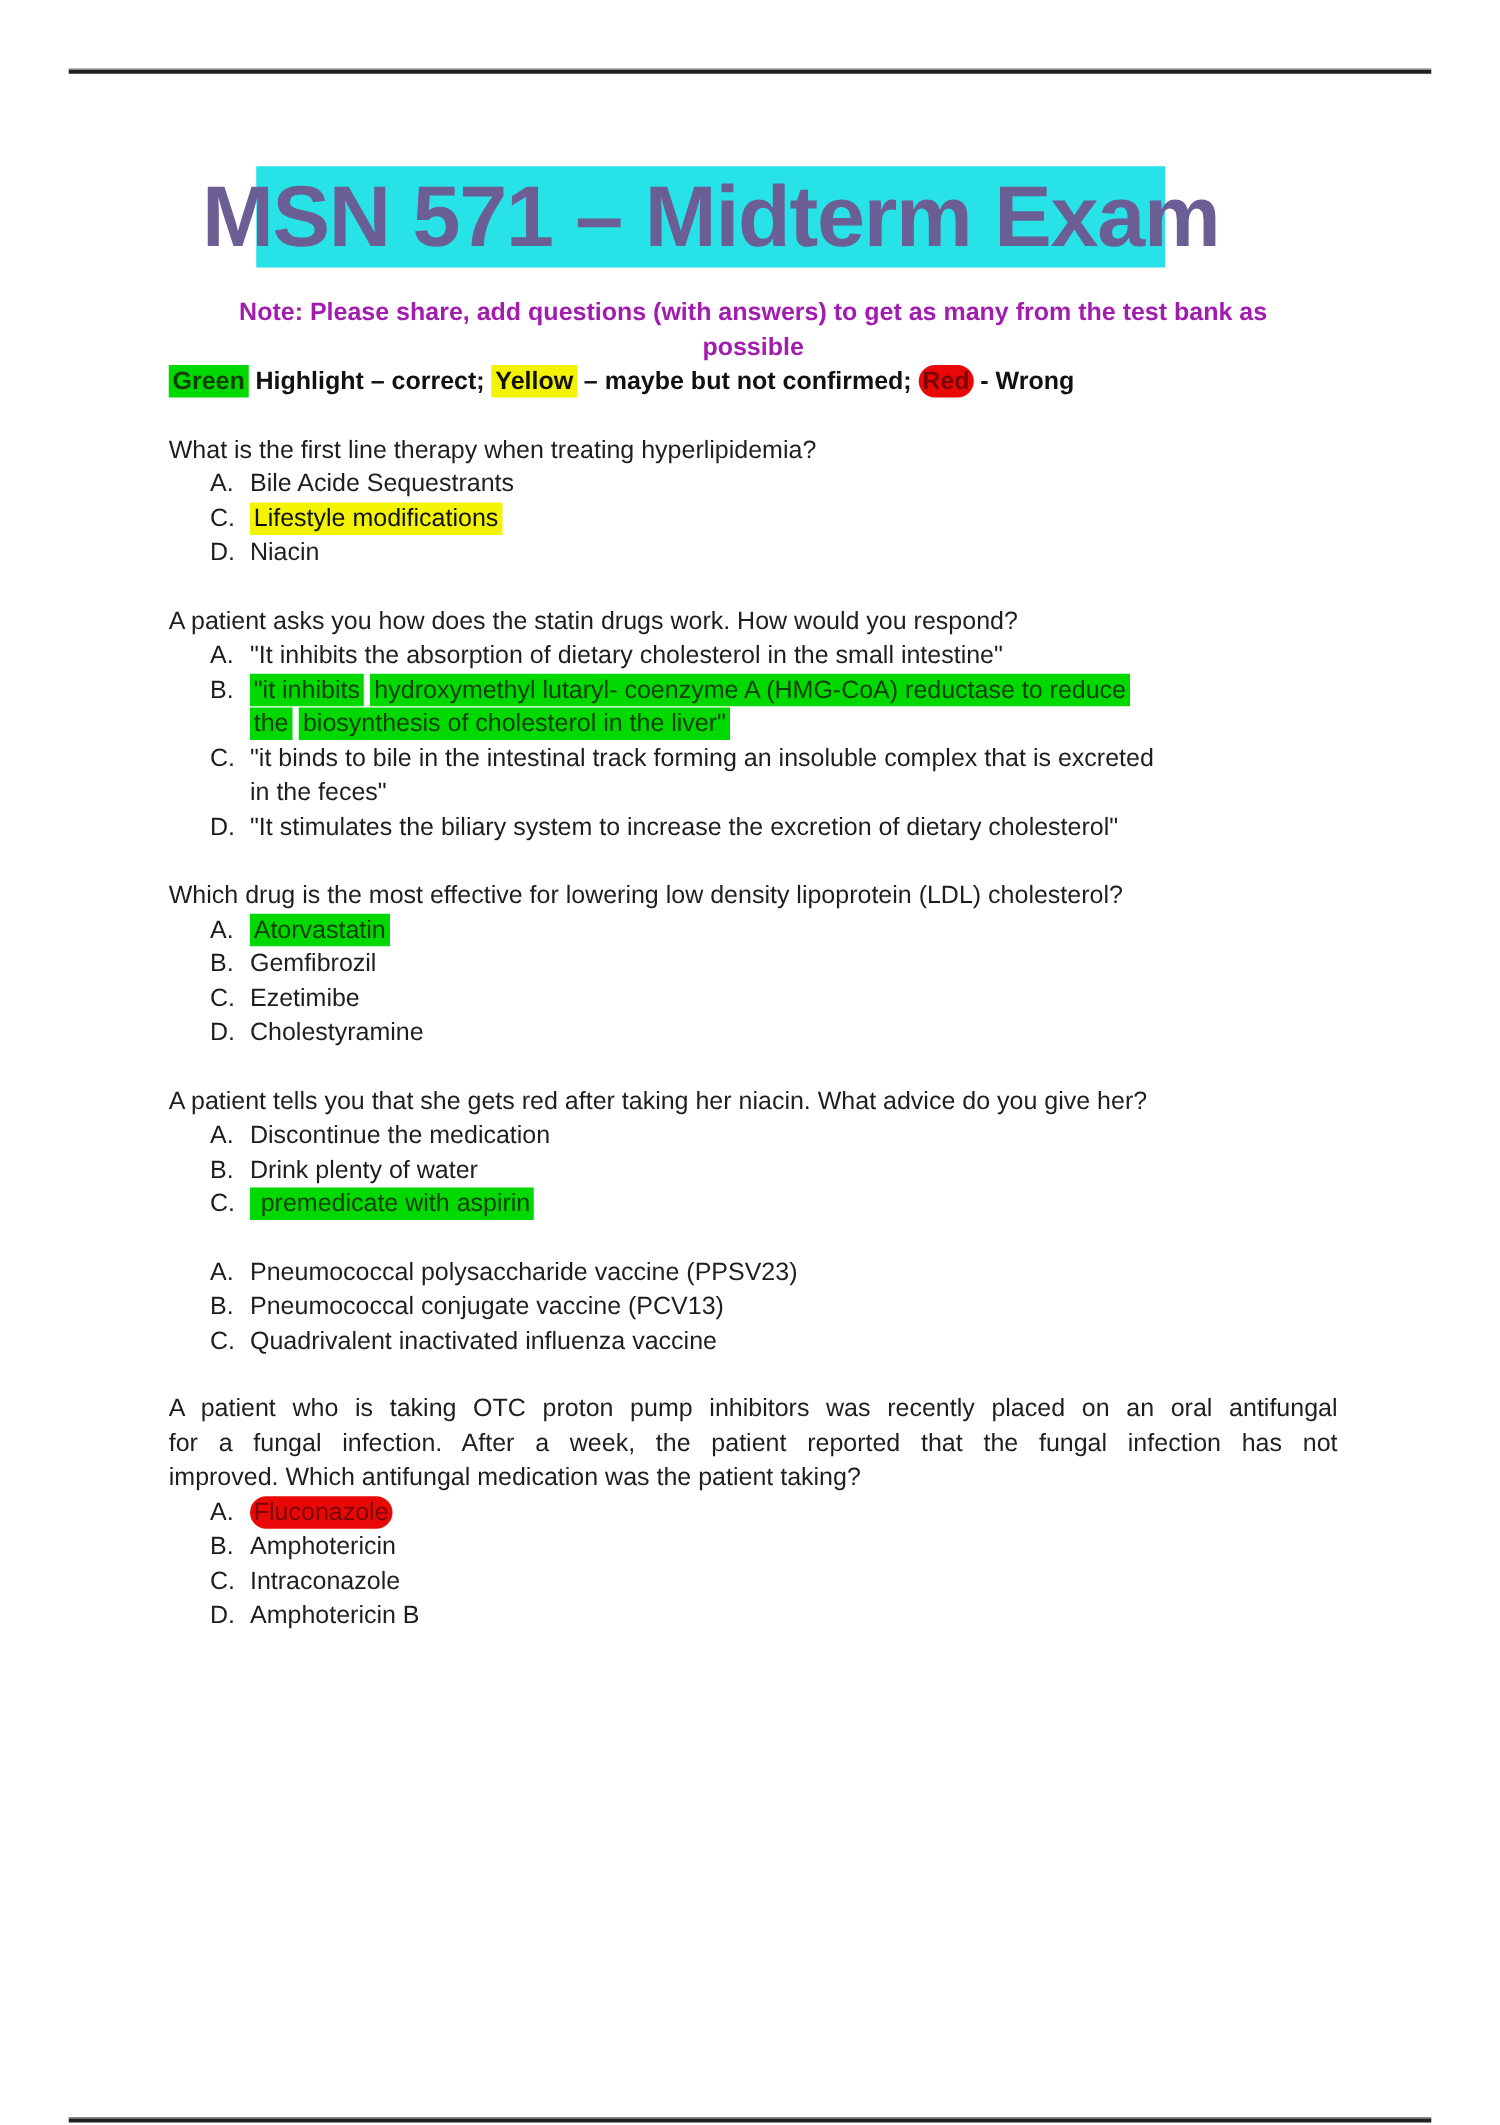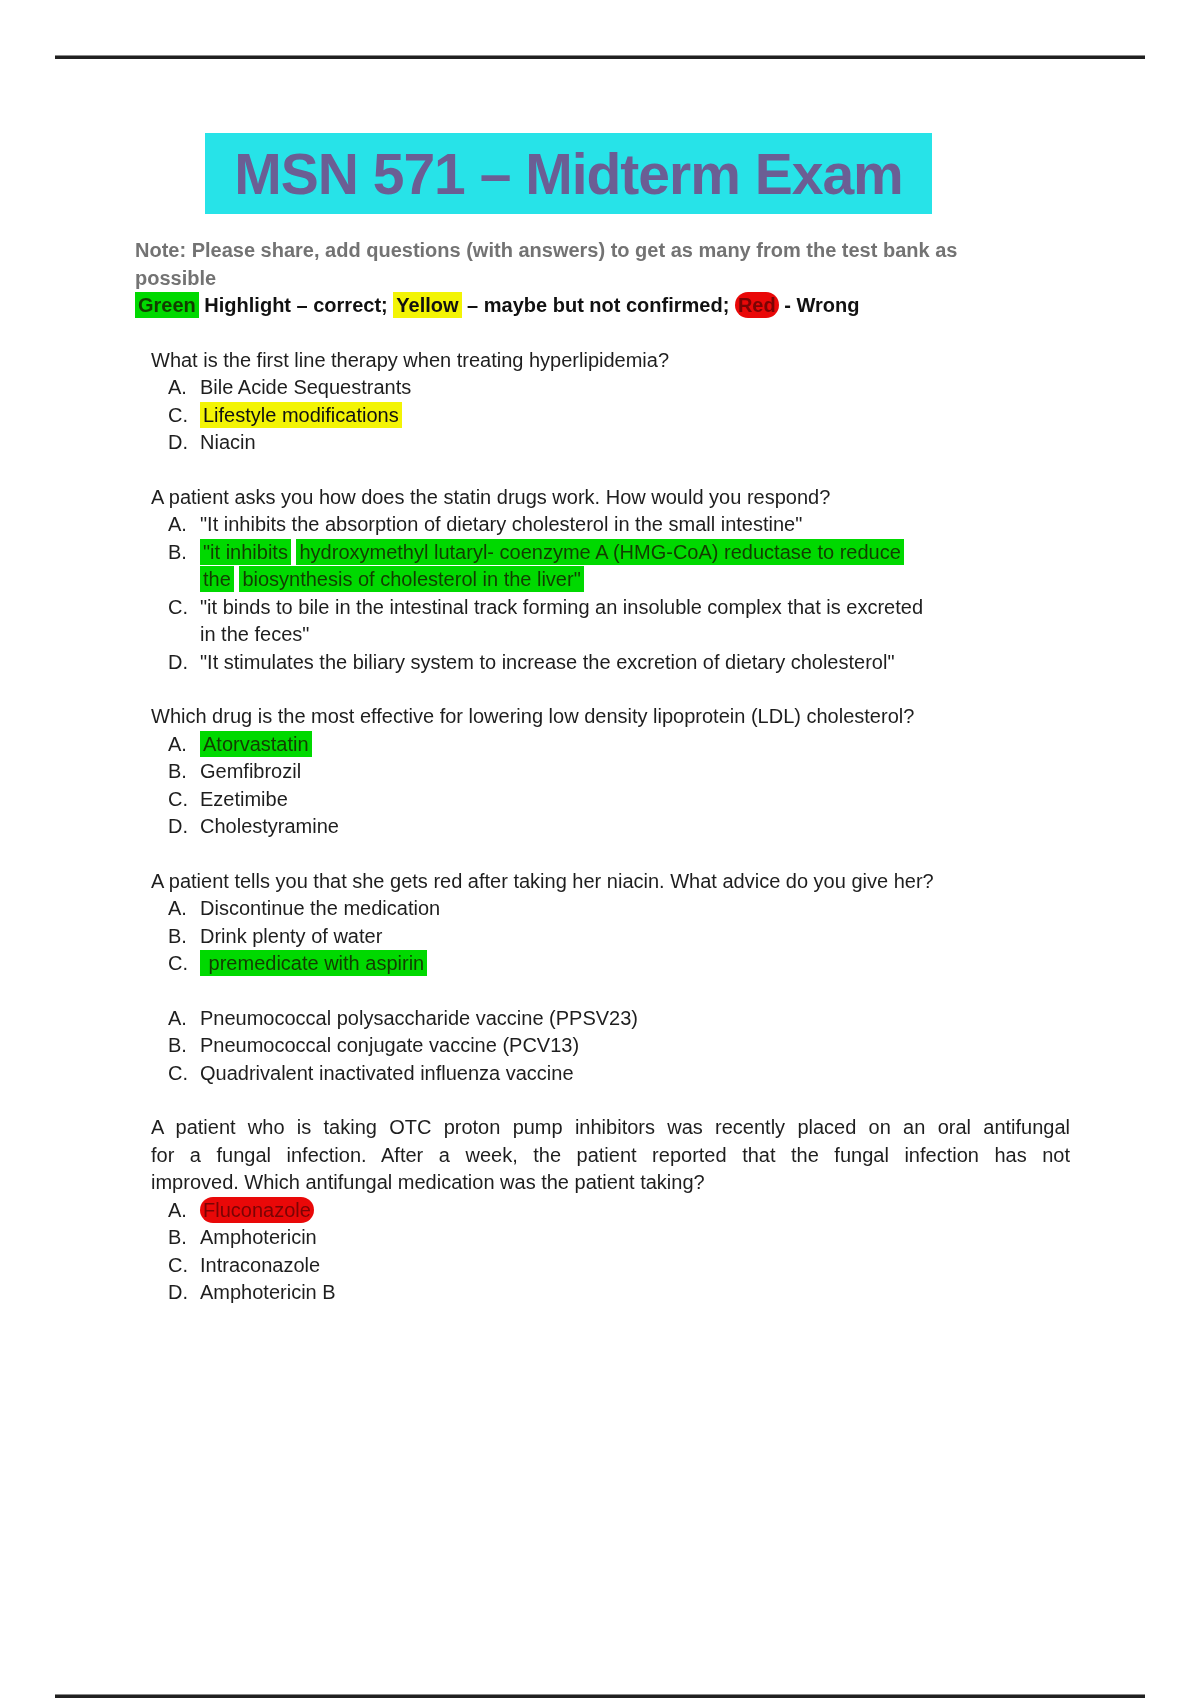--- a/index.html
+++ b/index.html
@@ -17,32 +17,32 @@
   }
   #top-rule{top:55px;}
   #bottom-rule{top:1694px;}
   #title-box{
     position:absolute;top:133px;left:205px;width:727px;height:81px;
     background:#27e3e8;
     display:flex;align-items:center;justify-content:center;
   }
   #title-box h1{
     margin:12px;
-    font-size:57px;font-weight:700;letter-spacing:-1px;
+    font-size:69px;font-weight:700;letter-spacing:-1px;
     color:#6b5e94;white-space:nowrap;
   }
   #content{
     position:absolute;left:135px;top:237px;width:935px;
     font-size:20px;line-height:27.5px;
   }
   .line{white-space:pre-wrap;}
-  #note{font-weight:700;color:#737373;}
+  #note{font-weight:700;color:#a21caf;text-align:center;}
   #legend-line{font-weight:700;color:#111;}
   .question{margin-top:27px;}
-  .q-intro{color:#1e1e1e;margin-left:16px;}
+  .q-intro{color:#1e1e1e;}
   .q-intro.justify .jline{text-align:justify;text-align-last:justify;}
   .opt{position:relative;padding-left:65px;}
   .opt .letter{position:absolute;left:33px;top:0;}
   .opt.inline{padding-left:33px;}
   .hl{padding:2px 3px;}
   .hl-green{background:#00d900;color:#123d00;}
   .hl-yellow{background:#f3f405;color:#111111;}
   .hl-red{background:#e90808;color:#7a0404;border-radius:13px;}
 </style>
 </head>

